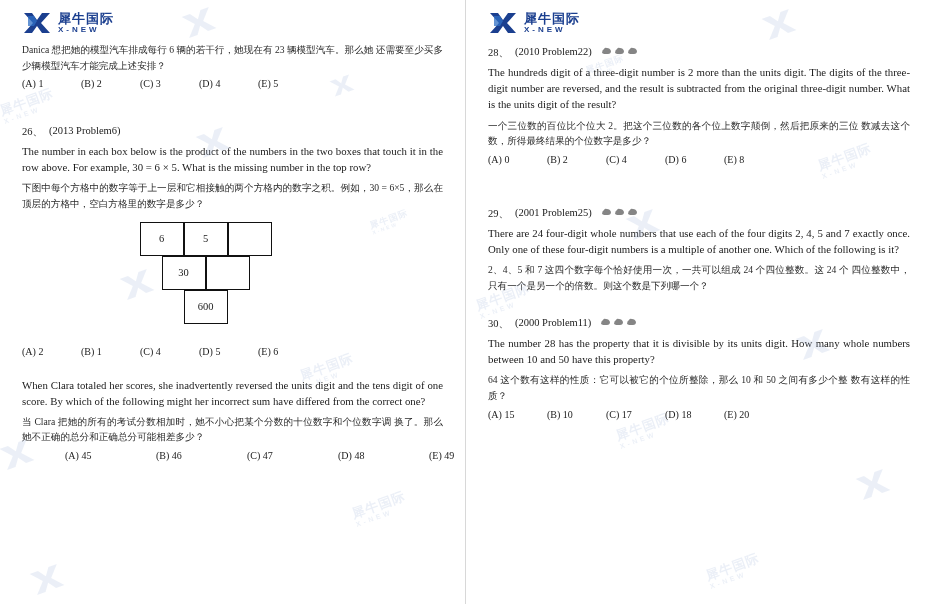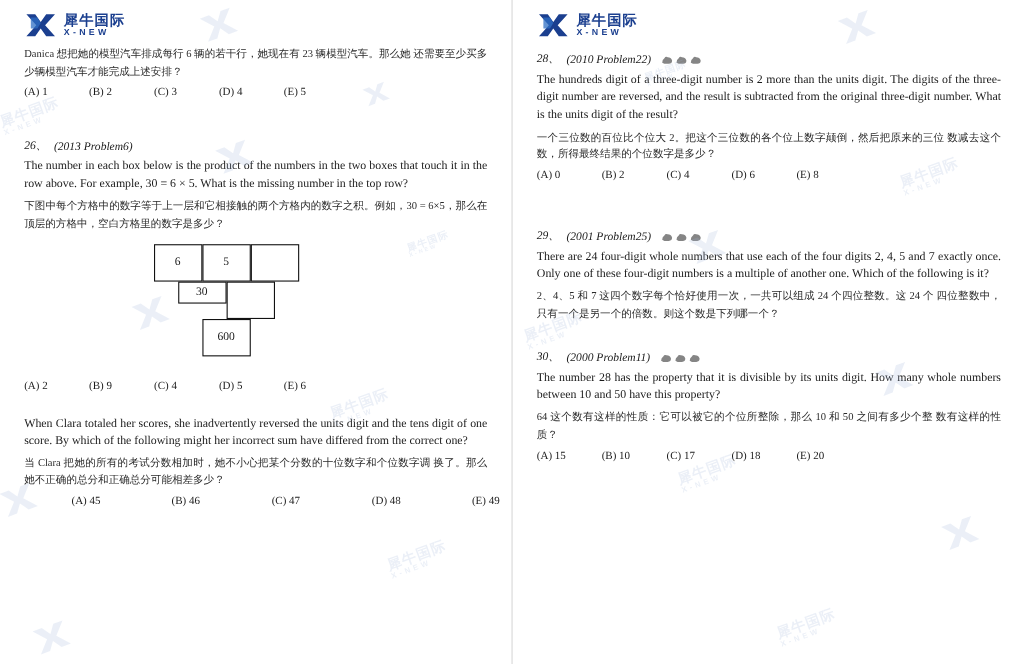--- a/index.html
+++ b/index.html
@@ -67,23 +67,22 @@
 
   
   .prob {
     margin-bottom: 10px;
   }
   .prob-head {
     font-family: "Liberation Serif", serif;
     font-size: 10.5px;
     margin-bottom: 4px;
     display: flex;
-    align-items: flex-end;
+    align-items: flex-start;
     gap: 4px;
-    font-style: italic;
   }
   .prob-num {
     letter-spacing: 0px;
   }
   .prob-src {
     margin-left: 2px;
   }
   .stars {
     display: inline-flex;
     gap: 2px;
@@ -210,29 +209,29 @@
       <p class="cn">
         <span>下图中每个方格中的数字等于上一层和它相接触的两个方格内的数字之积。例如，30 =</span>
         <span>6×5，那么在顶层的方格中，空白方格里的数字是多少？</span>
       </p>
 
       <div class="figure">
         <div class="fig-inner">
           <div class="cell" style="left:0px;   top:0px;  width:44px; height:34px;">6</div>
           <div class="cell" style="left:44px;  top:0px;  width:44px; height:34px;">5</div>
           <div class="cell" style="left:88px;  top:0px;  width:44px; height:34px;"></div>
-          <div class="cell" style="left:22px;  top:34px; width:44px; height:20px;">30</div>
+          <div class="cell" style="left:22px;  top:34px; width:44px; height:34px;">30</div>
           <div class="cell" style="left:66px;  top:34px; width:44px; height:34px;"></div>
           <div class="cell" style="left:44px;  top:68px; width:44px; height:34px;">600</div>
         </div>
       </div>
 
       <p class="choices">
         <span>(A) 2</span>
-        <span>(B) 9</span>
+        <span>(B) 1</span>
         <span>(C) 4</span>
         <span>(D) 5</span>
         <span>(E) 6</span>
       </p>
     </div>
 
     <div class="prob" style="margin-top:20px;">
       <p class="en">
         <span>When Clara totaled her scores, she inadvertently reversed the units digit and the tens</span>
         <span>digit of one score. By which of the following might her incorrect sum have differed</span>

